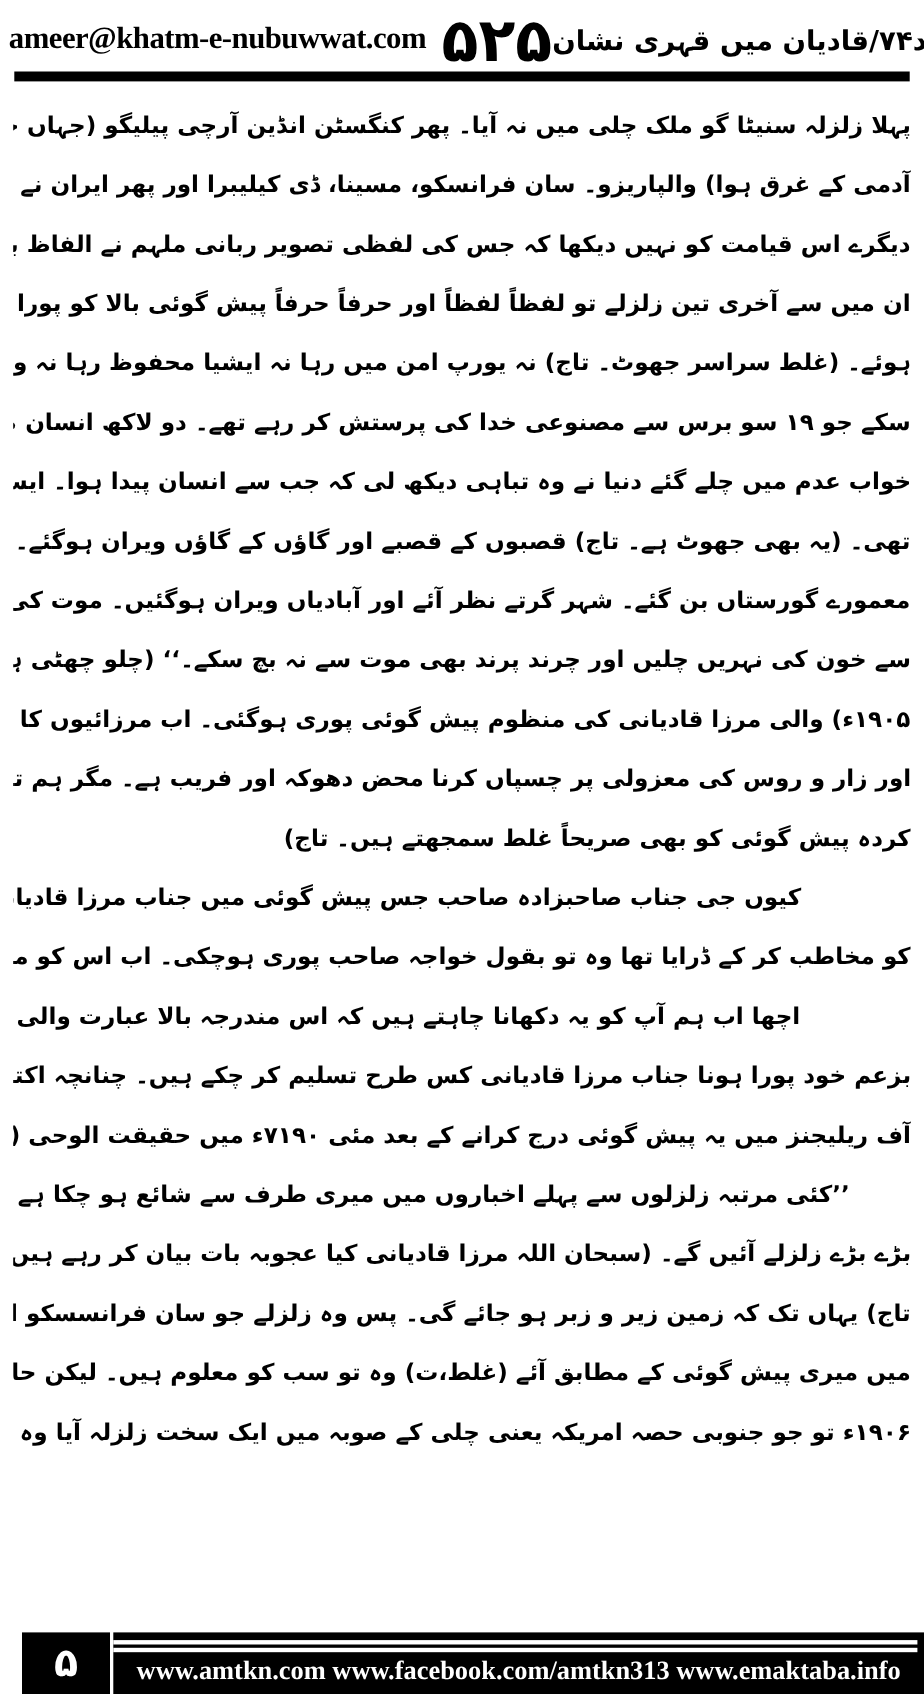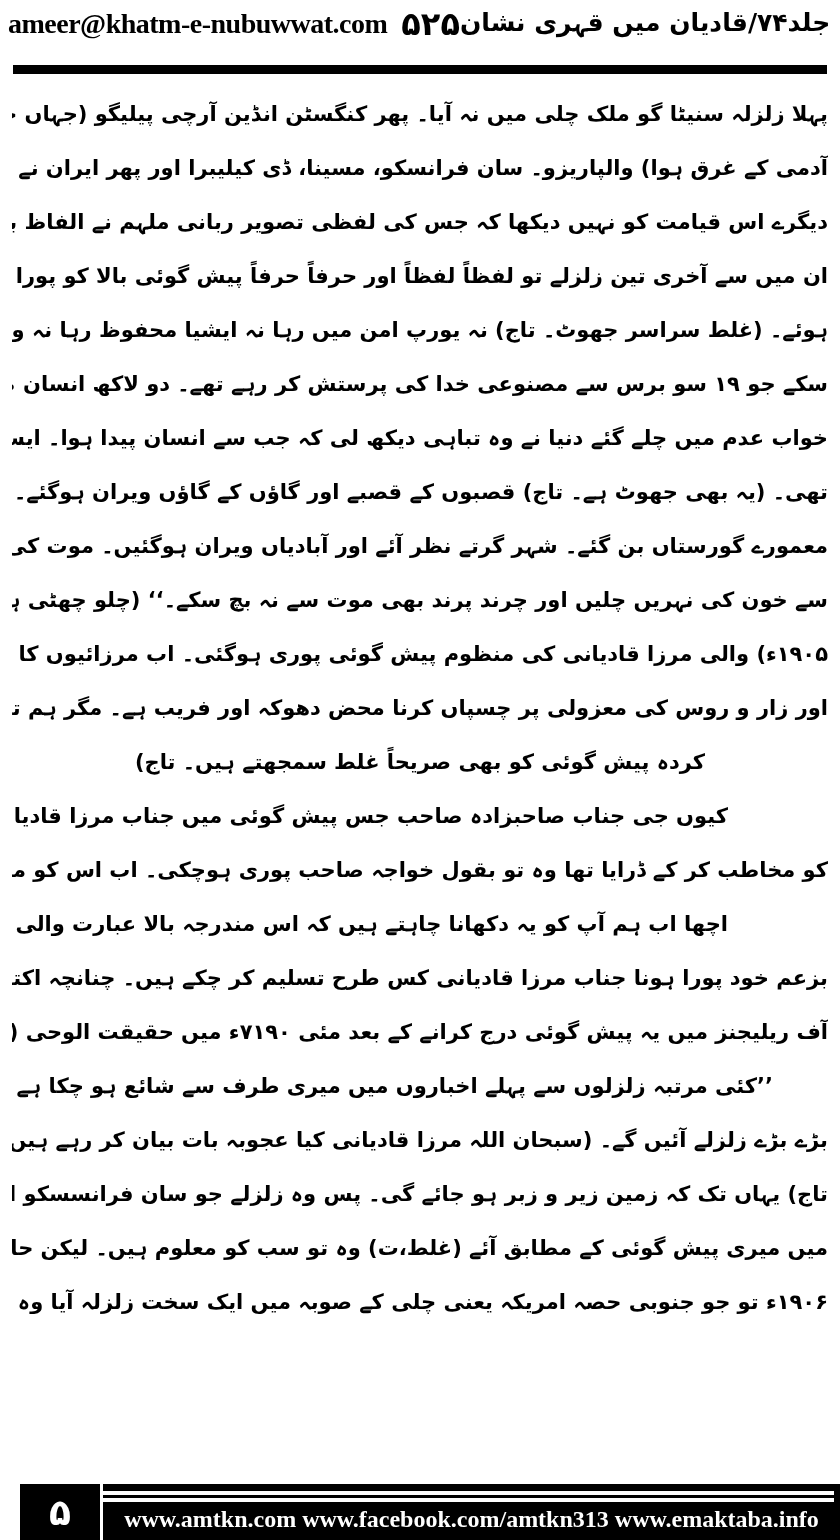--- a/index.html
+++ b/index.html
@@ -2,44 +2,44 @@
 <html lang="ur"><head>
 <meta charset="utf-8">
 <style>
   html,body{margin:0;padding:0;}
   body{
     width:840px;height:1540px;position:relative;background:#ffffff;
     font-family:"Liberation Serif", serif;overflow:hidden;
   }
   
   .header{position:absolute;top:8px;left:0;right:4px;height:56px;
-    display:flex;align-items:flex-start;}
+    display:flex;align-items:center;}
   .header-email{
     font-family:"Liberation Serif", serif;font-weight:bold;
     font-size:28px;color:#000;margin-left:8px;letter-spacing:-0.5px;
     white-space:nowrap;}
   .header-pagenum{
     font-family:"DejaVu Sans", sans-serif;font-weight:bold;
-    font-size:32px;color:#000;margin-left:14px;line-height:1;}
+    font-size:55px;color:#000;margin-left:14px;line-height:1;}
   .header-title{
     margin-left:auto;margin-right:10px;direction:rtl;
     font-family:"DejaVu Sans", sans-serif;font-weight:bold;
     font-size:25px;color:#000;white-space:nowrap;}
   .top-rule{position:absolute;top:65px;left:13px;right:13px;height:9px;
     background:#000;}
   
   .body-text{position:absolute;top:87px;left:12px;right:12px;direction:rtl;}
   .line{
     height:54px;line-height:54px;overflow:hidden;white-space:nowrap;
     font-family:"DejaVu Sans","Liberation Sans",sans-serif;font-weight:bold;
     font-size:21px;color:#000;}
   .line.justify{text-align:justify;text-align-last:justify;}
   .line.indent{text-align:justify;text-align-last:justify;padding-right:100px;}
   .line.indent-sm{text-align:justify;text-align-last:justify;padding-right:55px;}
-  .line.center{text-align:center;}
+  .line.center{}
   
   .footer-num-box{position:absolute;left:20px;top:1484px;width:80px;height:56px;
     background:#000;color:#fff;display:flex;align-items:center;justify-content:center;
     font-family:"DejaVu Sans", sans-serif;font-weight:bold;font-size:36px;}
   .footer-bar{position:absolute;left:103px;right:0;top:1484px;height:56px;
     background:#000;}
   .footer-stripe{position:absolute;left:0;right:6px;height:4px;background:#fff;}
   .footer-stripe.s1{top:7px;}
   .footer-stripe.s2{top:14px;}
   .footer-urls{position:absolute;left:0;right:0;top:22px;text-align:center;

